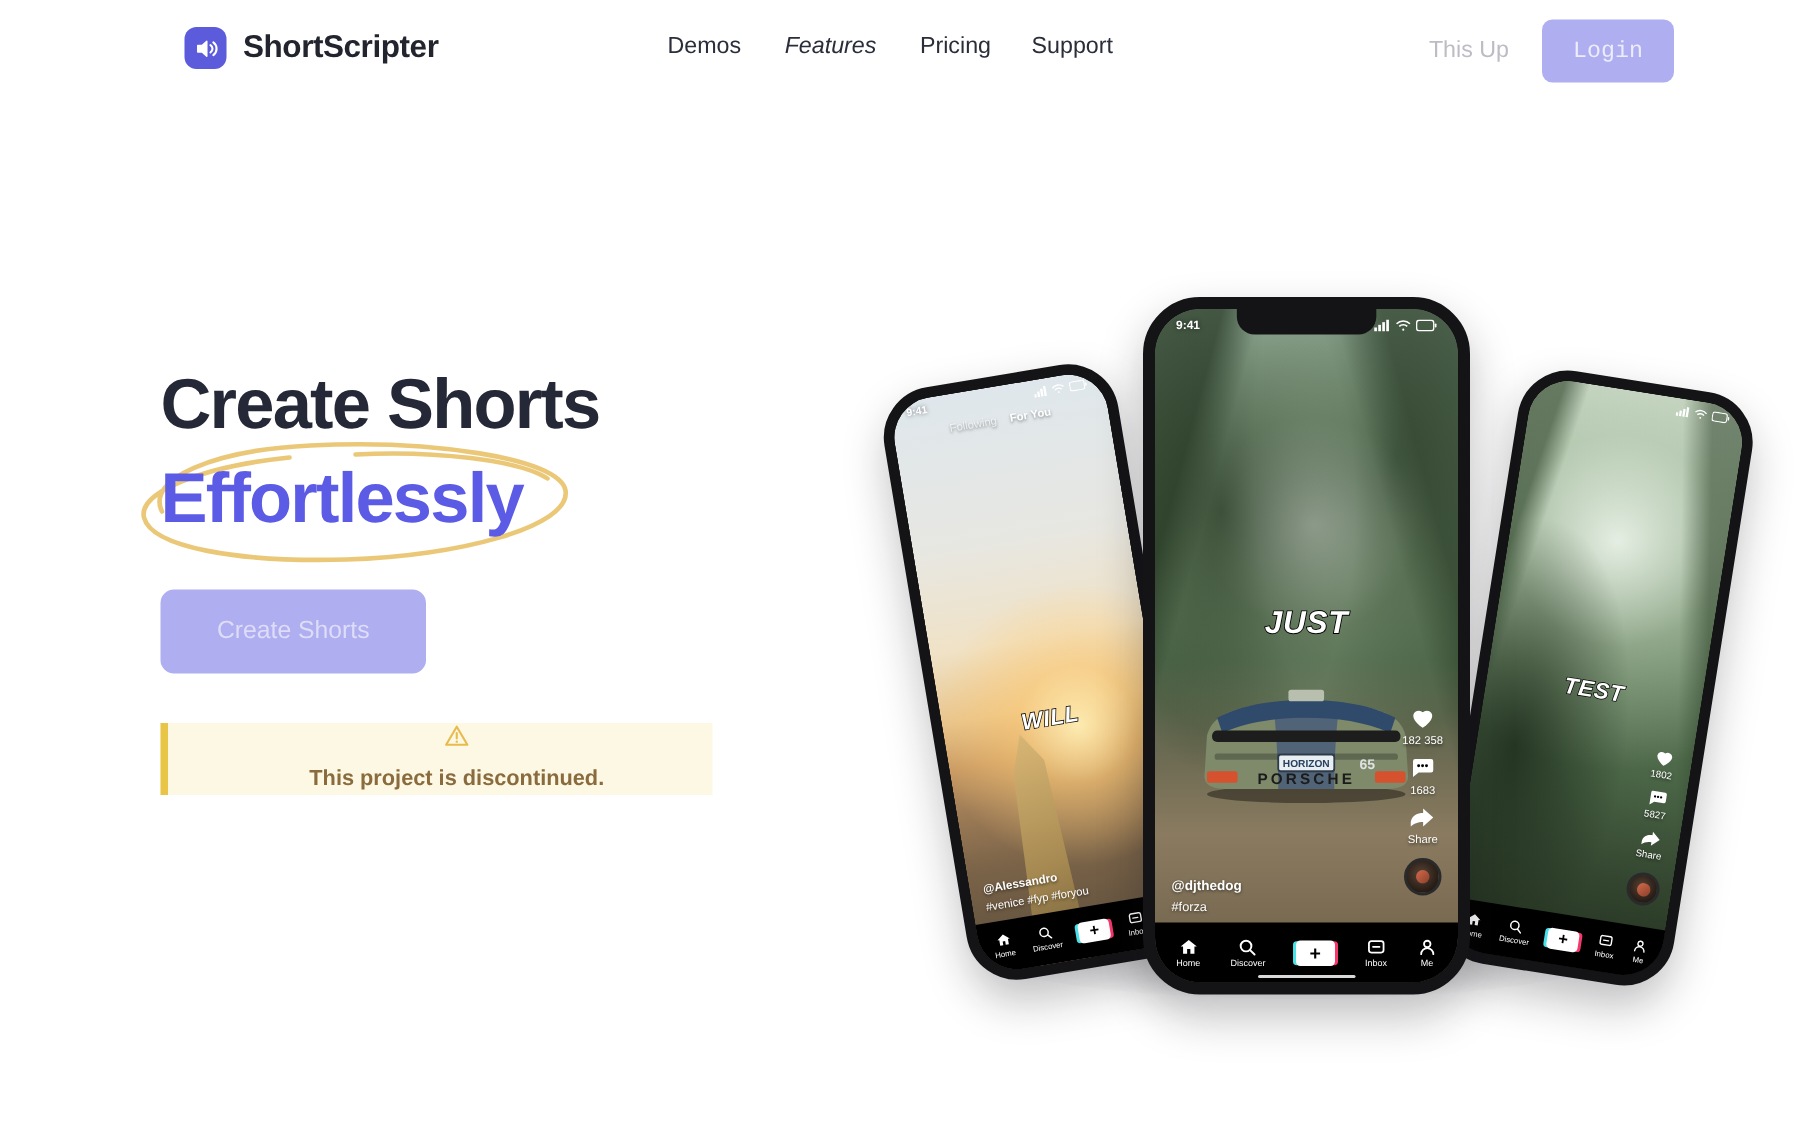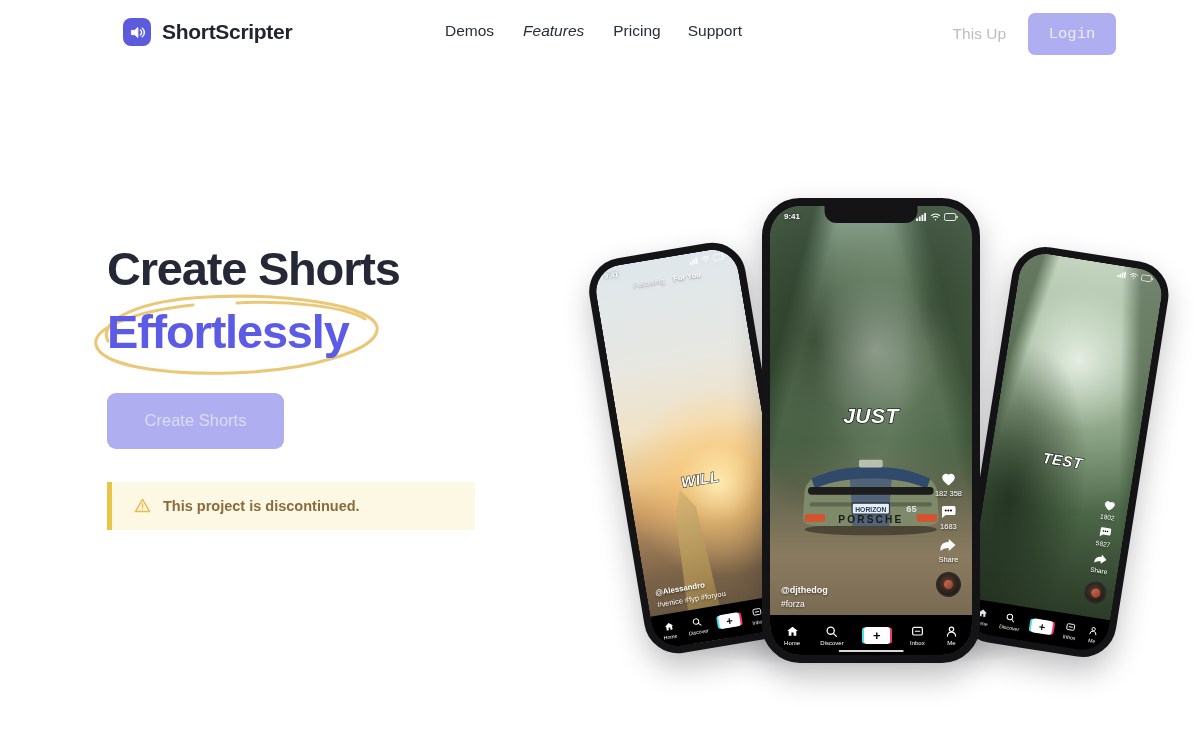--- a/index.html
+++ b/index.html
@@ -94,20 +94,21 @@
     font-family: "Liberation Sans", sans-serif;
     cursor: pointer;
     display: flex; align-items: center; justify-content: center;
   }
   .alert {
     margin-top: 33px;
     width: 368px; height: 48px;
     background: #fdf8e3; border-left: 5px solid #e9c547;
     display: flex; align-items: center; gap: 12px;
     padding-left: 22px;
+    flex-direction: column;
   }
   .alert-text { font-size: 14.5px; color: #8a6b3d; font-weight: 600; }
 
   
   .phones { position: absolute; left: 600px; top: 180px; width: 560px; height: 520px; }
   .phone-shadow {
     position: absolute; left: 45px; top: 418px;
     width: 440px; height: 68px; border-radius: 50%;
     background: radial-gradient(ellipse at center, rgba(150,150,155,.30) 0%, rgba(170,170,175,.14) 55%, rgba(255,255,255,0) 75%);
   }

